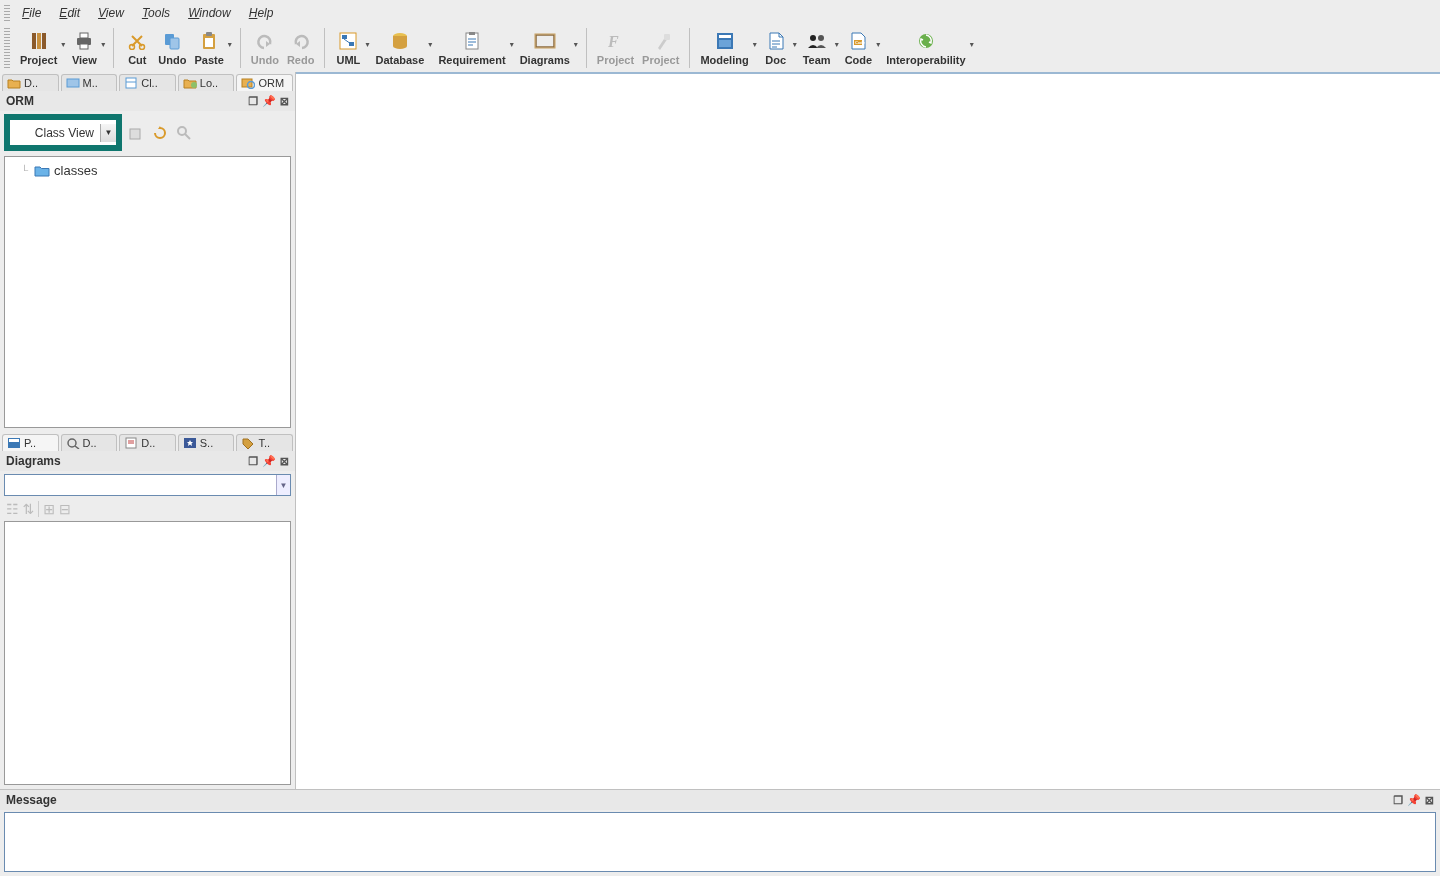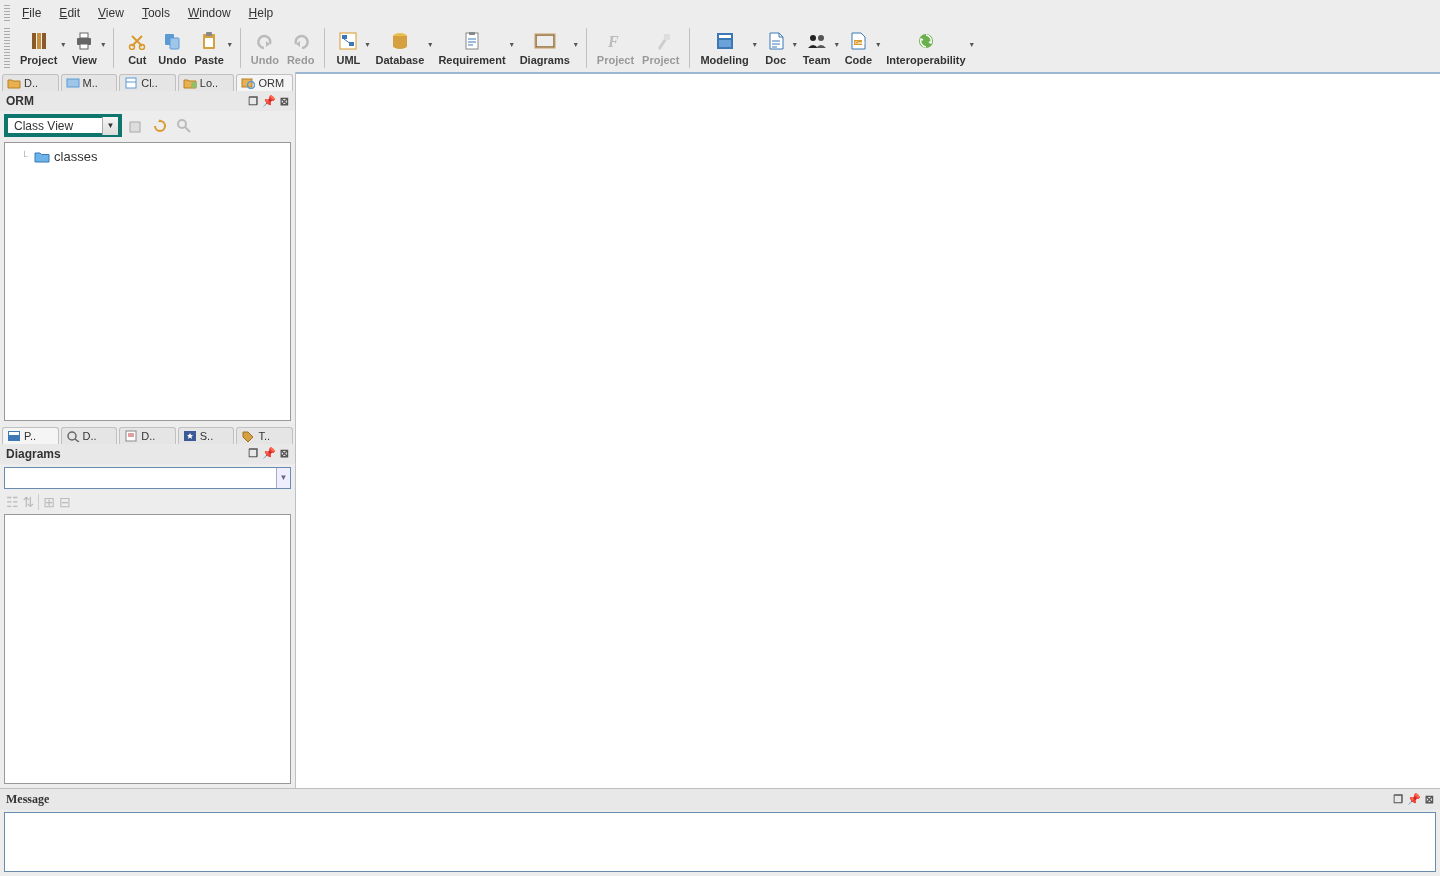--- a/index.html
+++ b/index.html
@@ -13,20 +13,21 @@
   overflow: hidden;
   display: flex;
   flex-direction: column;
 }
 .menubar {
   display: flex;
   padding: 4px 4px;
   gap: 2px;
   align-items: center;
   background: #ededed;
+  font-style: italic;
 }
 .grip {
   width: 6px;
   height: 16px;
   background: repeating-linear-gradient(to bottom, #aaa 0 1px, transparent 1px 3px);
   margin-right: 2px;
 }
 .menu-item {
   padding: 2px 8px;
   cursor: default;
@@ -124,24 +125,25 @@
 .panel-ctrls span { font-size:11px; color:#555; cursor:default; }
 .orm-toolbar {
   display: flex;
   align-items: center;
   padding: 3px 4px;
   gap: 4px;
 }
 .combo {
   display:flex;
   align-items:center;
-  border: 4px solid #0f766e;
+  border: 6px solid #0f766e;
   background: #fff;
-  height: 23px;
+  height: 37px;
   width: 118px;
+  text-align: right;
 }
 .combo-text { flex:1; padding: 0 6px; font-size:12px; }
 .combo-btn {
   width: 16px;
   height: 18px;
   background: linear-gradient(#f5f5f5,#ddd);
   border-left:1px solid #aaa;
   display:flex; align-items:center; justify-content:center;
   font-size:8px;
 }
@@ -194,21 +196,20 @@
 .prop-icon-row span { font-size:14px; color:#bbb; }
 .prop-icon-row .sep { width:1px; background:#ccc; height:16px; }
 .prop-body {
   flex:1;
   margin: 0 4px 4px 4px;
   background:#fff;
   border:1px solid #999;
 }
 .message-panel {
   border-top: 1px solid #c0c0c0;
-  font-family: Liberation Serif, serif;
 }
 .message-body {
   height: 60px;
   margin: 2px 4px 4px 4px;
   background:#fff;
   border:1px solid #6a8bb0;
 }
 svg { display:block; }
 </style>
 </head>

